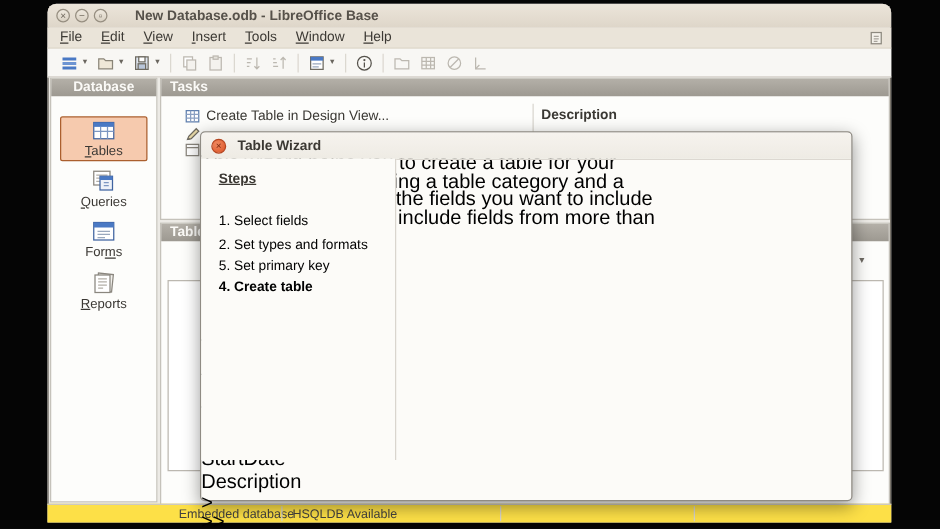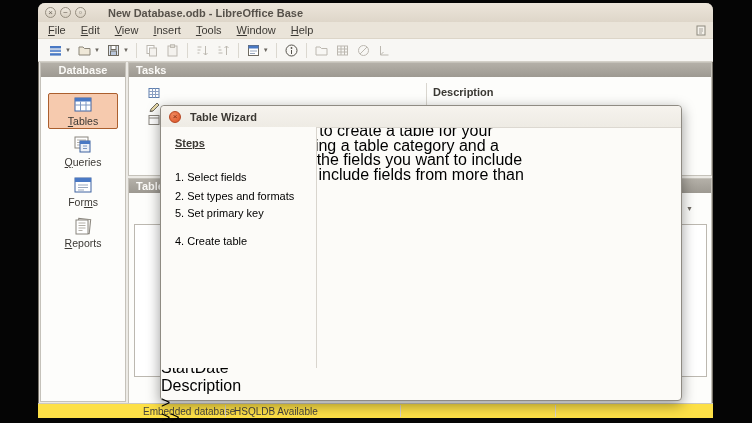--- a/index.html
+++ b/index.html
@@ -260,20 +260,21 @@
       </div>
     </div>
 
     <div class="panel tasks-panel">
       <div class="panel-header">Tasks</div>
       <div class="task-row" style="left:19px;top:24px;">
         <svg width="12" height="12">
             <rect x="1" y="1.5" width="10" height="9" fill="#fff" stroke="#5f7fae"></rect>
             <path d="M1 4.5h10M1 7.5h10M4.5 1.5v9M7.5 1.5v9" stroke="#8ba0c2"></path>
           </svg>
+        <span>Create Table in Design View...</span>
       </div>
       <div class="task-row" style="left:19px;top:38px;">
         <svg width="12" height="12">
             <path d="M2 10.5L3 8l6-6 2 2-6 6z" fill="#e8d9a8" stroke="#6e6a60"></path>
             <path d="M2 10.5l2.5-.5" stroke="#6e6a60"></path>
           </svg>
       </div>
       <div class="task-row" style="left:19px;top:51px;">
         <svg width="12" height="12">
             <rect x="1" y="1.5" width="10" height="9" fill="#fff" stroke="#8a867e"></rect>
@@ -302,21 +303,21 @@
       <div class="dlg-titlebar">
         <div class="dlg-close">×</div>
         <div class="dlg-title">Table Wizard</div>
       </div>
 
       <div class="steps-pane">
         <div class="steps-title">Steps</div>
         <div class="step active" style="top:44px;">1. Select fields</div>
         <div class="step" style="top:63px;">2. Set types and formats</div>
         <div class="step" style="top:80px;">5. Set primary key</div>
-        <div class="step" style="top:108px;">4. Create table</div>
+        <div class="step" style="top:97px;font-weight:bold;">4. Create table</div>
       </div>
 
       <div class="content-pane">
         <div class="cp heading" style="left:6px;top:9px;">Select fields for your table</div>
         <div class="cp" style="left:6px;top:29px;width:372px;line-height:14.5px;">This wizard helps you to create a table for your database. After selecting a table category and a sample table, choose the fields you want to include in your table. You can include fields from more than one sample table.</div>
         <div class="cp" style="left:6px;top:80px;">Category</div>
         <div class="radio on" style="left:20px;top:94px;"></div>
         <div class="cp" style="left:37px;top:93px;">Business</div>
         <div class="radio" style="left:158px;top:94px;"></div>
         <div class="cp" style="left:175px;top:93px;">Personal</div>

